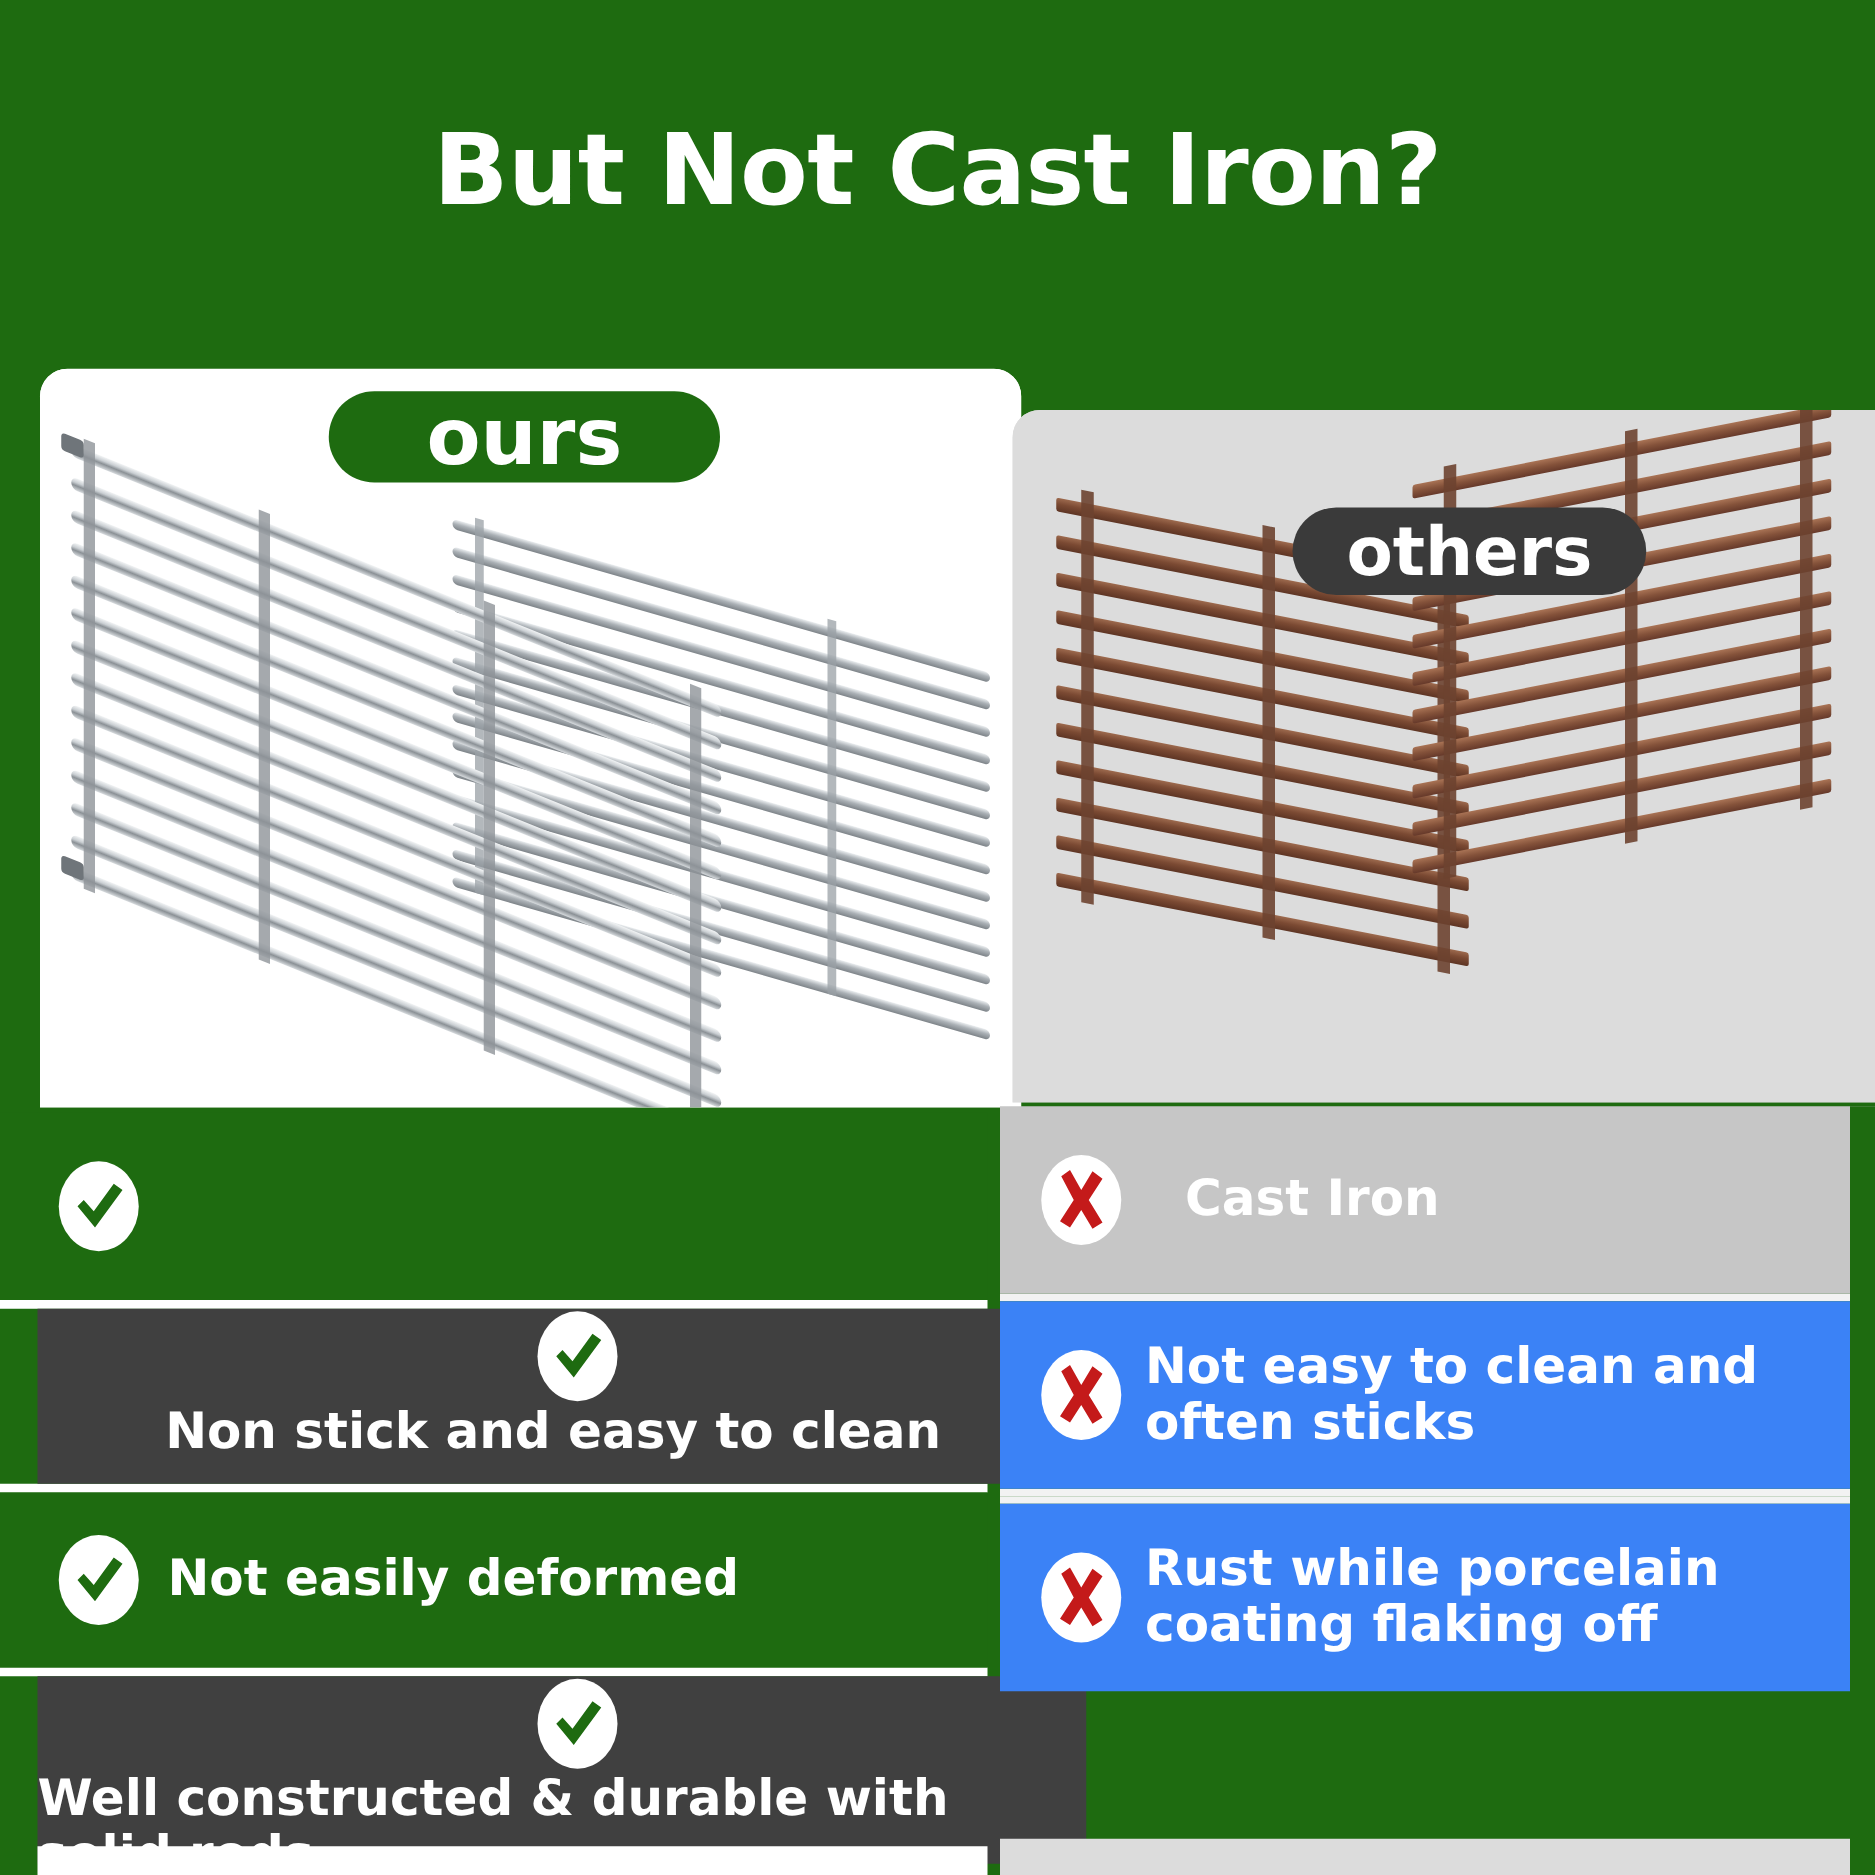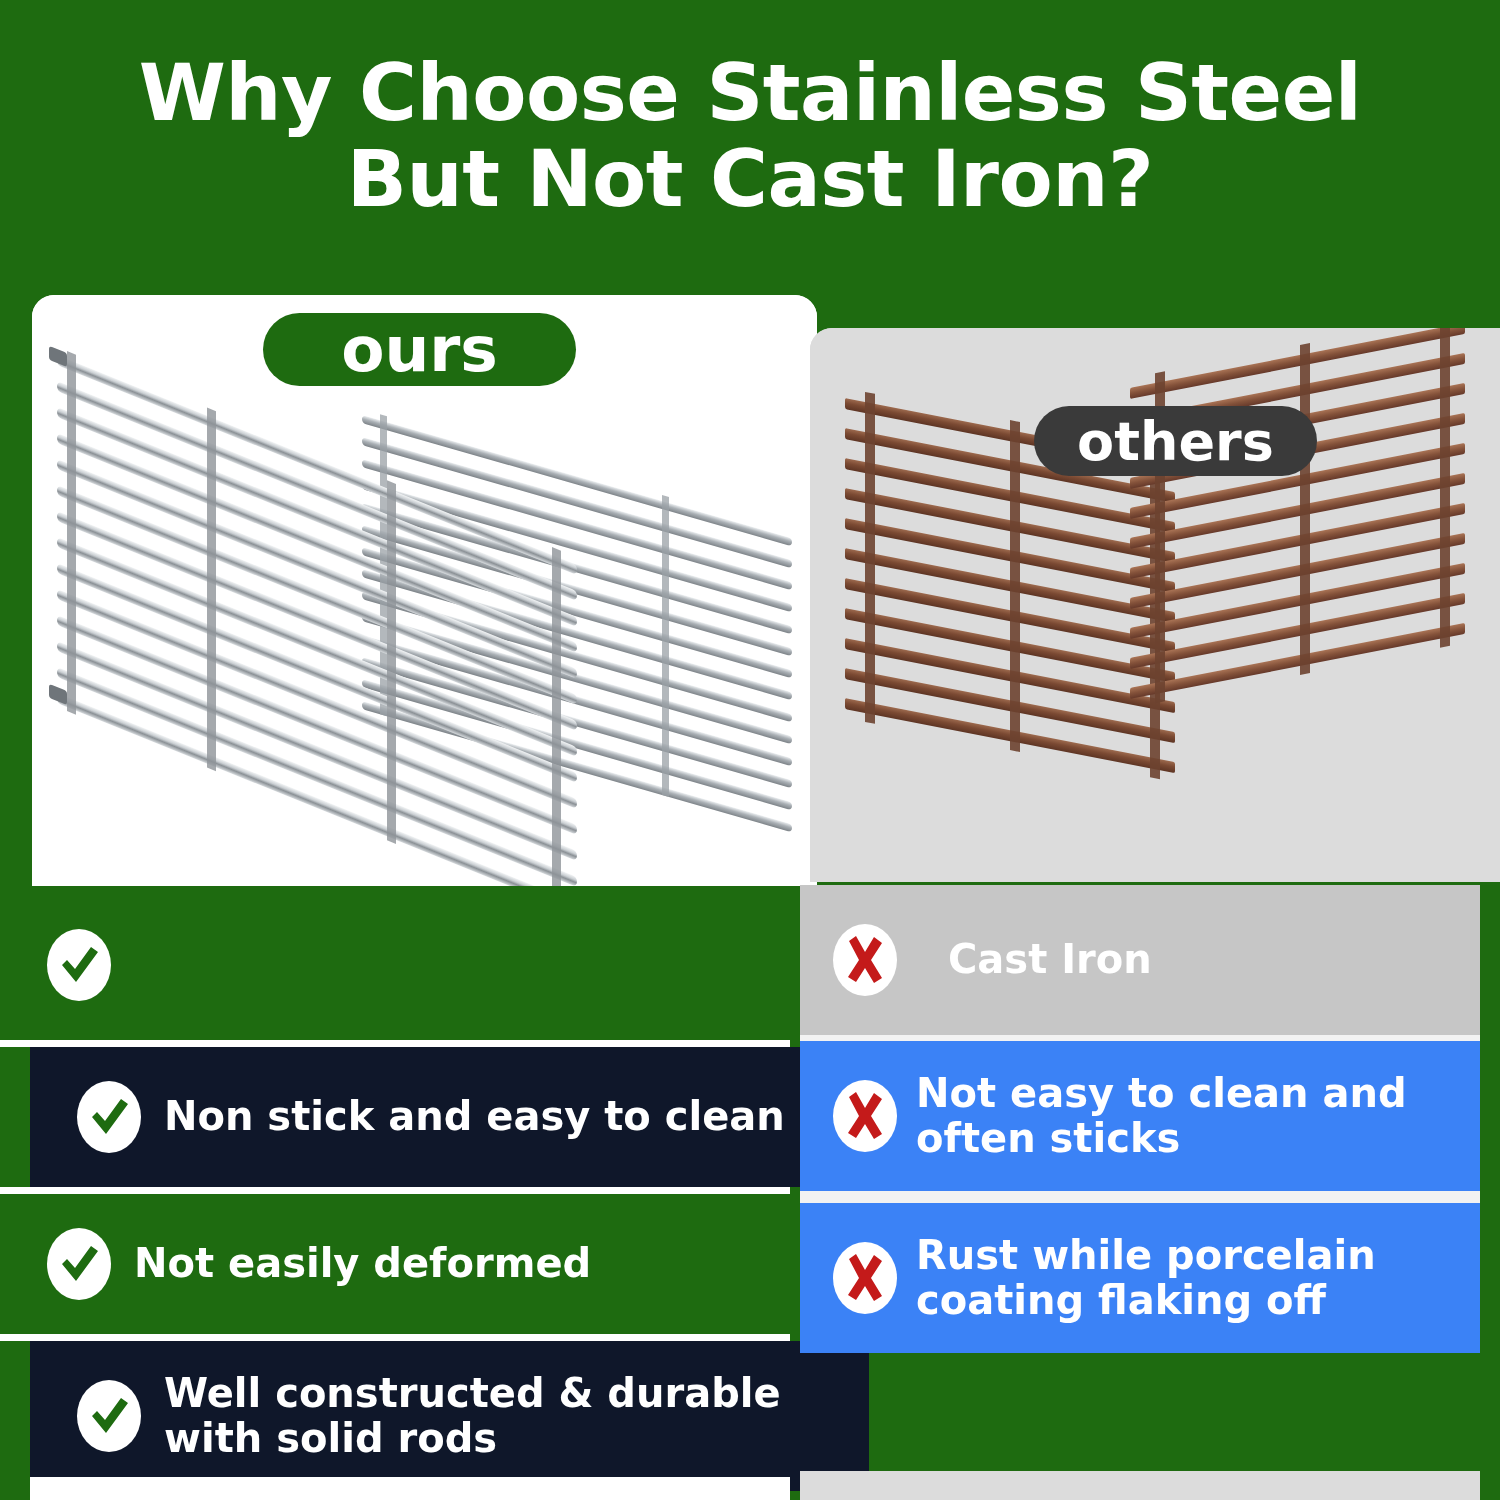--- a/index.html
+++ b/index.html
@@ -86,21 +86,21 @@
     font-family:"DejaVu Sans", sans-serif;
     font-weight:700;
     color:#ffffff;
     font-size:40px;
     line-height:1.13;
     padding-right:14px;
   }
 
   
   .rows-left .r-dark{ background:#1e6b10; }
-  .rows-left .r-light{ background:#0f172a; margin-left:30px; width:839px; }
+  .rows-left .r-light{ background:#404040; margin-left:30px; width:839px;flex-direction:column; }
   
   .rows-right .r-lite{ background:#c6c6c6;gap:32px; }
   .rows-right .r-mid { background:#3b82f6; }
 
   .sep{ height:7px; background:#ffffff; }
   .sep-right{ height:6px; background:#f2f2f2; }
 
   .h150{ height:150px; }
   .h140{ height:140px; }
 
@@ -116,21 +116,20 @@
     position:absolute; left:30px; top:1477px; width:760px; height:23px; background:#ffffff;
   }
   .bottom-right-gray{
     position:absolute; left:800px; top:1471px; width:680px; height:29px; background:#dcdcdc;
   }
 </style>
 </head>
 <body>
 
 <div class="title-area">
-  <div class="title-line">Why Choose Stainless Steel</div>
   <div class="title-line">But Not Cast Iron?</div>
 </div>
 
 <div class="card-ours">
   <div class="grate-wrap">
     <svg width="785" height="591" viewBox="0 0 785 591" xmlns="http://www.w3.org/2000/svg">
       <defs>
         <linearGradient id="steel" x1="0" y1="0" x2="0" y2="1">
           <stop offset="0%" stop-color="#f2f4f5"></stop>
           <stop offset="35%" stop-color="#c9ced2"></stop>

